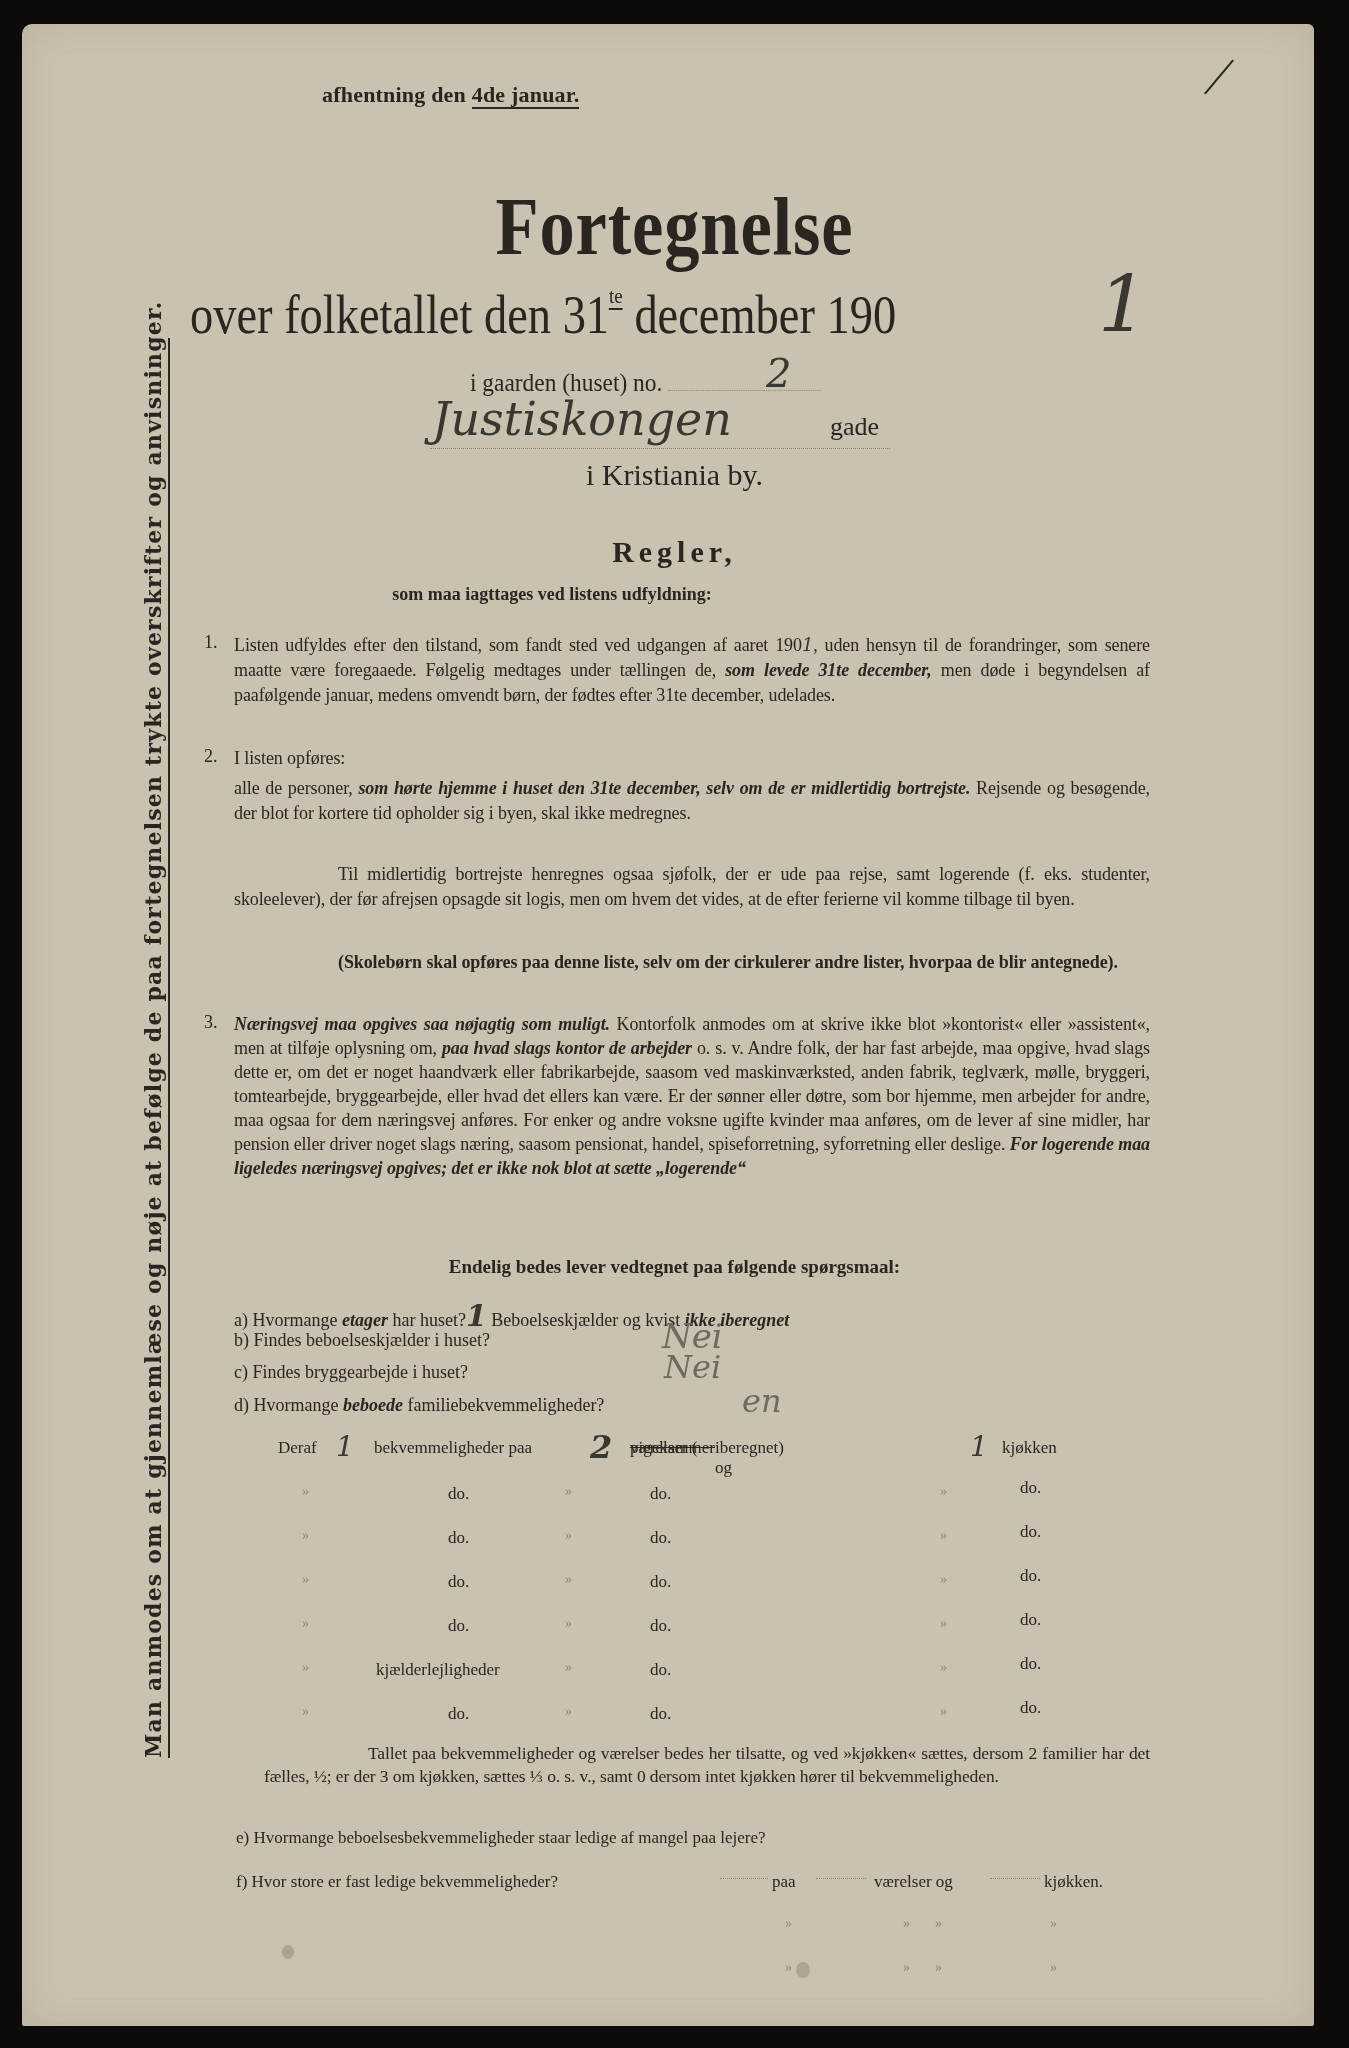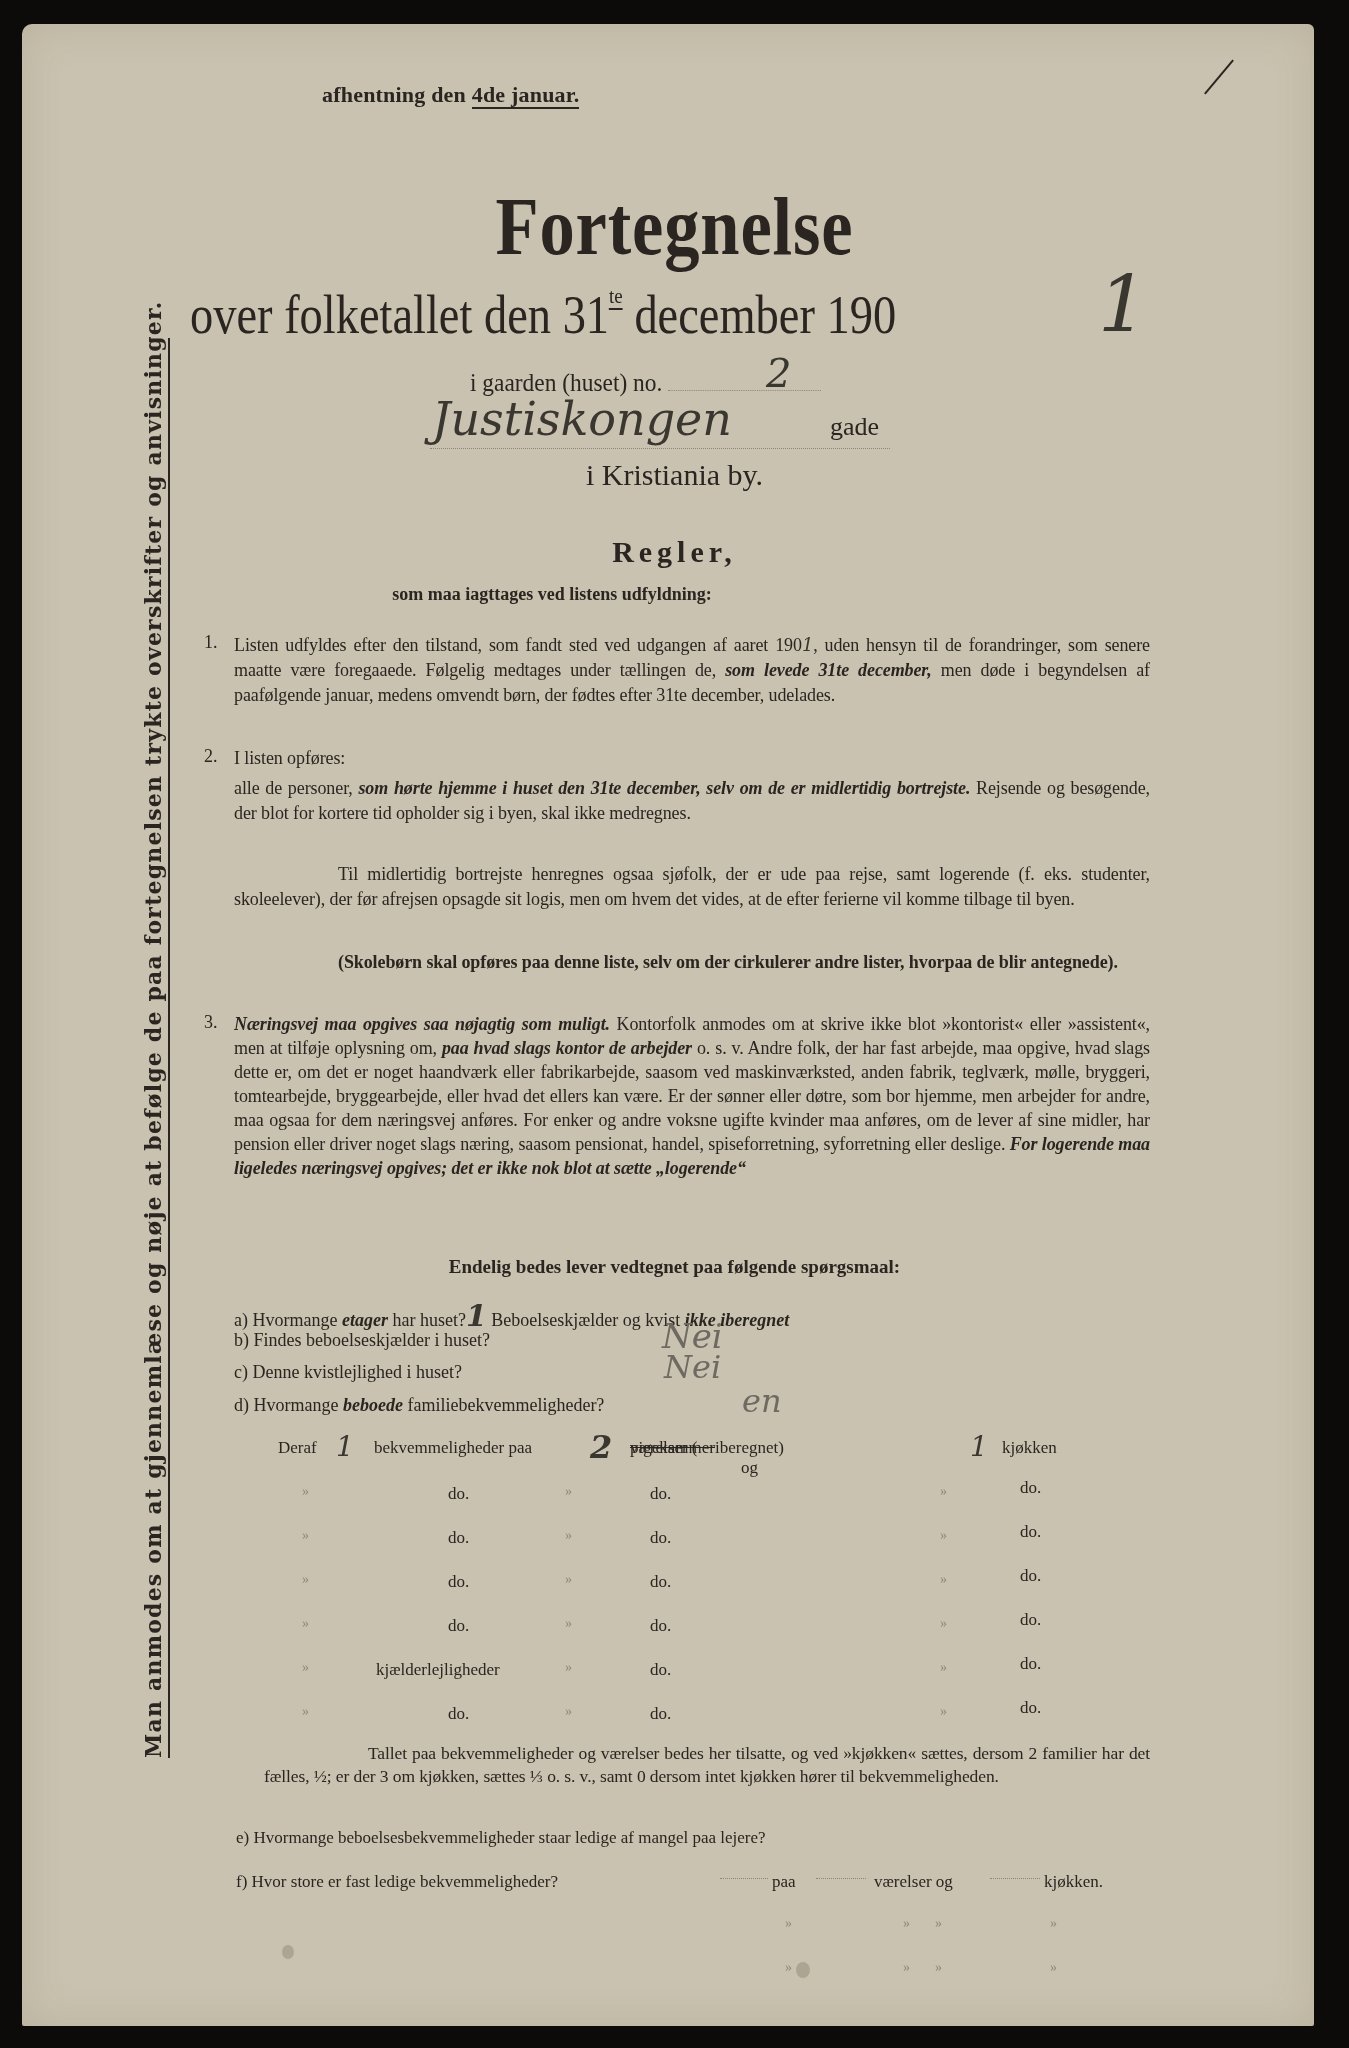--- a/index.html
+++ b/index.html
@@ -35,21 +35,21 @@
   #rules-title{left:0;width:1349px;top:535px;text-align:center;font-size:30px;font-weight:bold;letter-spacing:5px;}
   #rules-sub{left:0;width:1104px;top:584px;text-align:center;font-size:18px;font-weight:bold;}
 
   .para{position:absolute;left:234px;width:916px;font-size:18px;line-height:25px;text-align:justify;letter-spacing:-0.1px;}
   .num{position:absolute;left:204px;font-size:18px;}
   .ind{text-indent:104px;}
 
   #q-intro{left:0;width:1349px;top:1256px;text-align:center;font-size:19px;font-weight:bold;}
   .q{position:absolute;left:234px;font-size:18px;white-space:nowrap;}
 
-  .grid-row{position:absolute;left:0;width:1349px;height:30px;font-size:17px;text-align:center;}
+  .grid-row{position:absolute;left:0;width:1349px;height:30px;font-size:17px;}
   .grid-row span{position:absolute;}
   .gm{color:#8f887a;font-size:14px;}
 
   .side{position:absolute;left:140px;top:1758px;width:1420px;transform:rotate(-90deg);transform-origin:left top;
         font-size:22px;font-weight:bold;white-space:nowrap;letter-spacing:1.2px;
         font-family:"DejaVu Serif",serif;border-bottom:2px solid #2a2520;padding-bottom:2px;}
   #corner-mark{left:1218px;top:55px;width:2px;height:44px;background:#2a2520;transform:rotate(40deg);}
   .stain{position:absolute;border-radius:50%;background:rgba(140,130,110,.45);}
 </style>
 </head>
@@ -90,21 +90,21 @@
 <div class="para" style="top:1012px;line-height:24px"><b>Næringsvej maa opgives saa nøjagtig som muligt.</b><span> Kontorfolk anmodes om at skrive ikke blot »kontorist« eller »assistent«, men at tilføje oplysning om, </span><b>paa hvad slags kontor de arbejder</b><span> o. s. v. Andre folk, der har fast arbejde, maa opgive, hvad slags dette er, om det er noget haandværk eller fabrikarbejde, saasom ved maskinværksted, anden fabrik, teglværk, mølle, bryggeri, tomtearbejde, bryggearbejde, eller hvad det ellers kan være. Er der sønner eller døtre, som bor hjemme, men arbejder for andre, maa ogsaa for dem næringsvej anføres. For enker og andre voksne ugifte kvinder maa anføres, om de lever af sine midler, har pension eller driver noget slags næring, saasom pensionat, handel, spiseforretning, syforretning eller deslige. </span><b>For logerende maa ligeledes næringsvej opgives; det er ikke nok blot at sætte „logerende“</b></div>
 
 <div class="abs narrow" id="q-intro">Endelig bedes lever vedtegnet paa følgende spørgsmaal:</div>
 
 <div class="q" style="top:1298px;left:234px">
   <span>a)</span>
   <span>Hvormange </span><b>etager</b><span> har huset?</span><span class="hw" style="font-size:30px;font-weight:bold">1</span><span> Beboelseskjælder og kvist </span><b>ikke iberegnet</b>
 </div>
 <div class="q" style="top:1330px"><span>b)</span> <span>Findes beboelseskjælder i huset?</span></div>
 <div class="abs hw hw-light" style="left:662px;top:1316px;font-size:34px">Nei</div>
-<div class="q" style="top:1362px"><span>c)</span> <span>Denne kvistlejlighed i huset?</span></div>
+<div class="q" style="top:1362px"><span>c)</span> <span>Findes bryggearbejde i huset?</span></div>
 <div class="abs hw hw-light" style="left:664px;top:1348px;font-size:32px">Nei</div>
 <div class="q" style="top:1395px"><span>d)</span> <span>Hvormange </span><b>beboede</b><span> familiebekvemmeligheder?</span></div>
 <div class="abs hw hw-light" style="left:742px;top:1382px;font-size:32px">en</div>
 
 <div class="grid-row" style="top:1438px">
   <span style="left:278px">Deraf</span>
   <span class="hw" style="left:336px;top:-8px;font-size:28px">1</span>
   <span style="left:374px">bekvemmeligheder paa</span>
   <span class="hw" style="left:590px;top:-10px;font-size:32px;font-weight:bold">2</span>
   <span style="left:630px"><span>værelser (</span><s>pigekammer</s><span> iberegnet) og</span></span>

